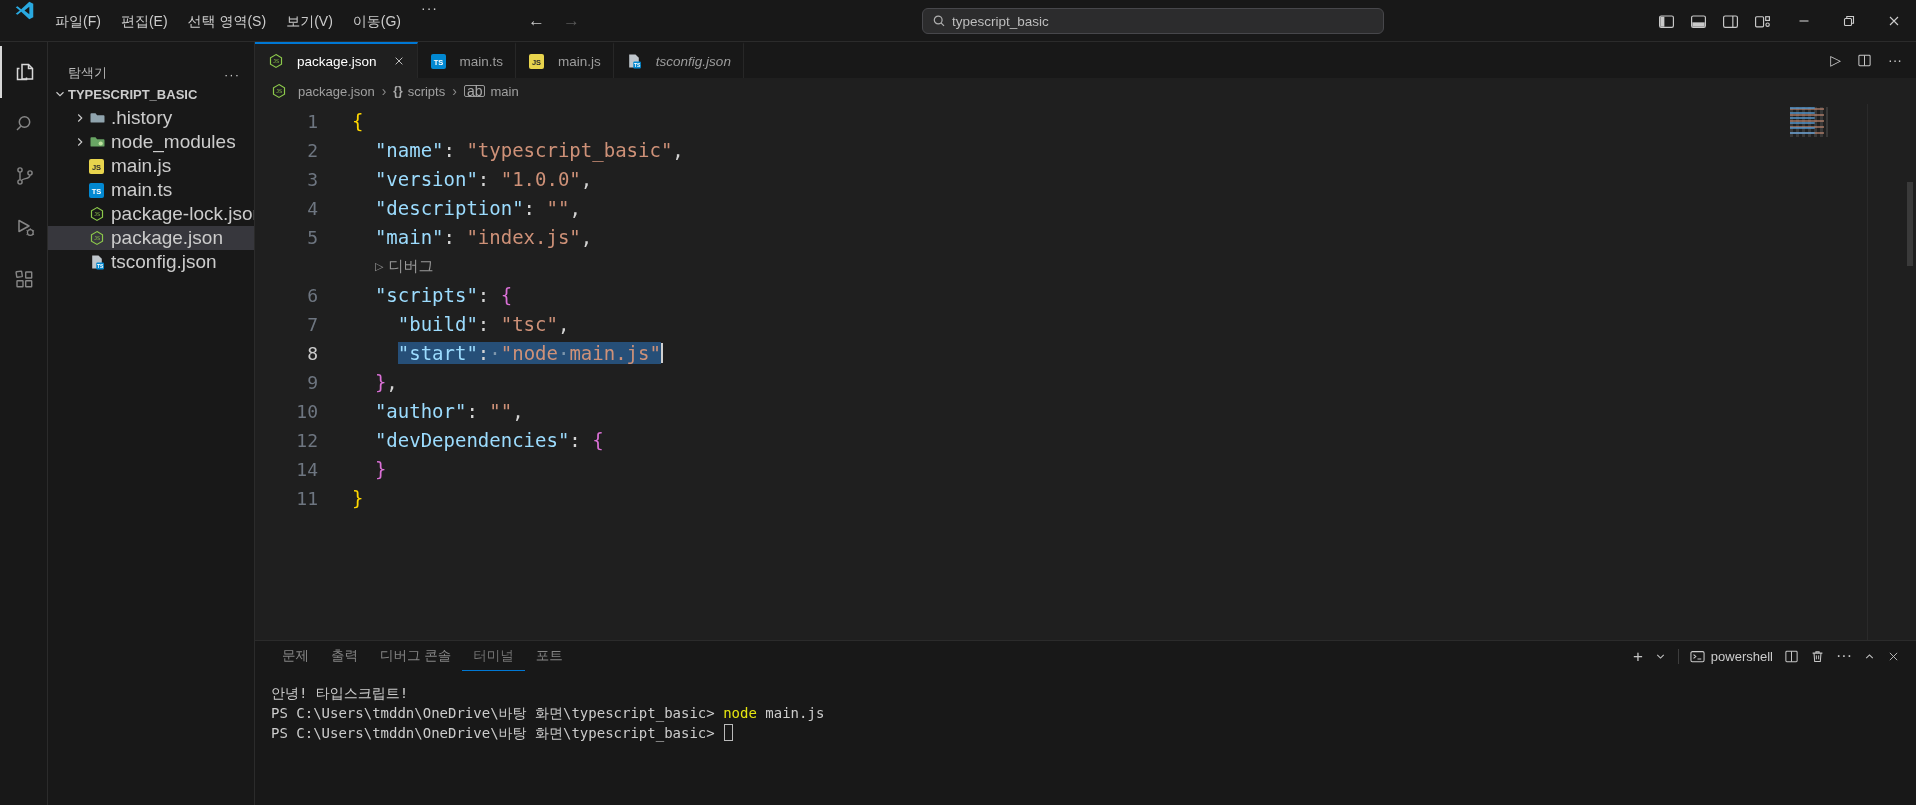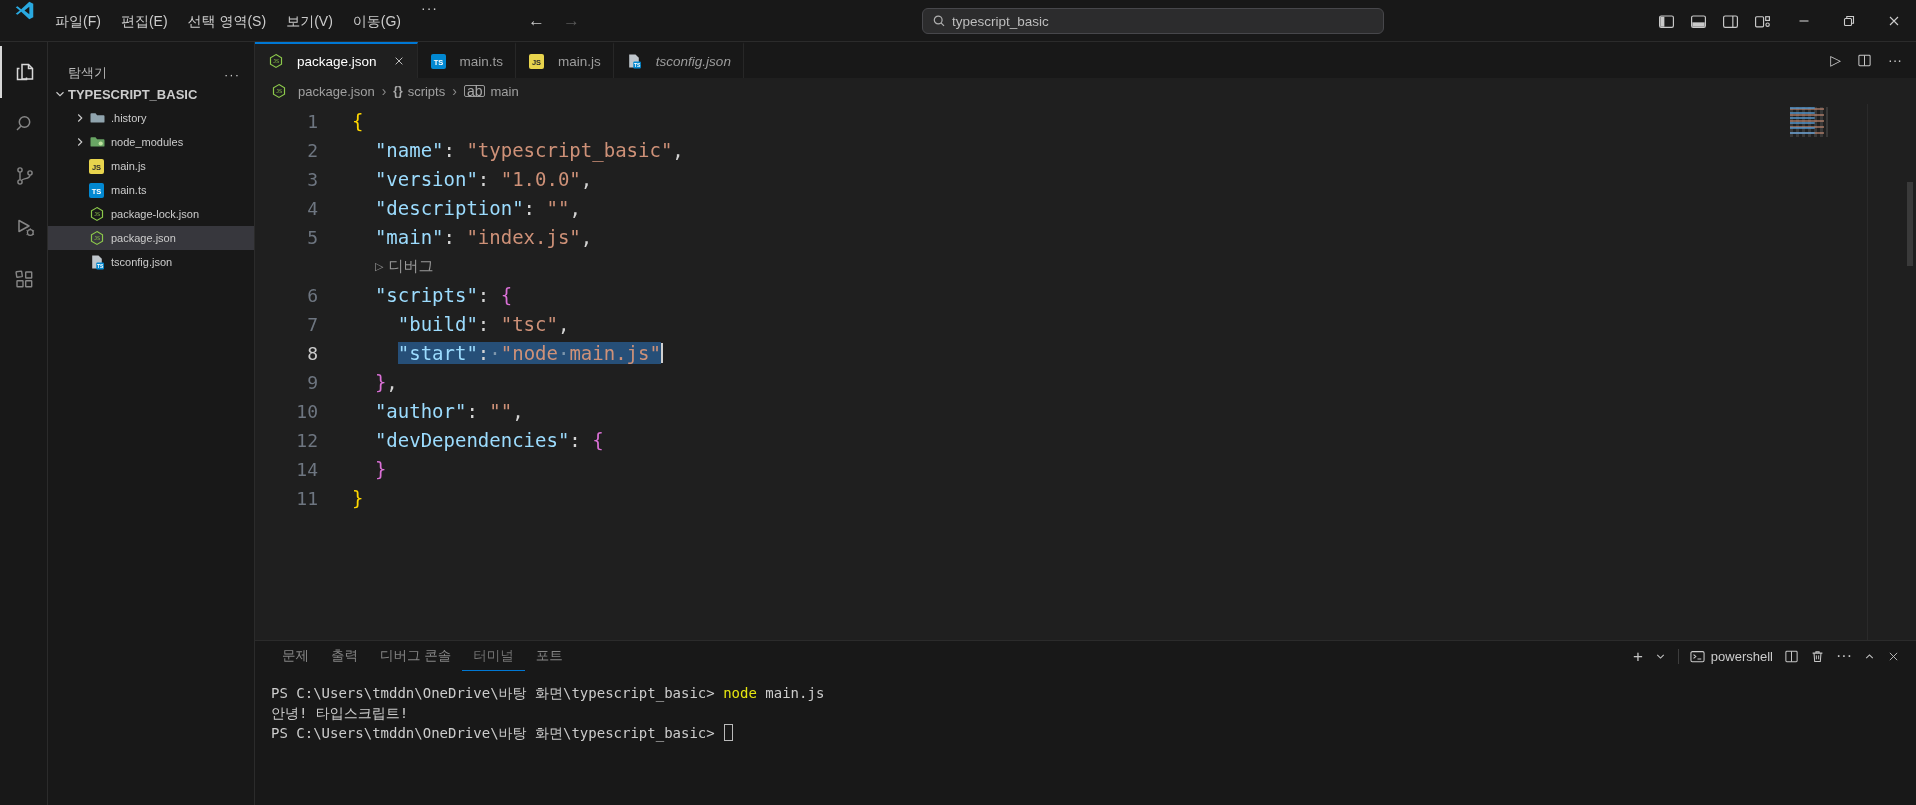--- a/index.html
+++ b/index.html
@@ -29,21 +29,21 @@
 
   .sidebar{width:207px;background:#181818;border-right:1px solid #2b2b2b;flex:none;font-size:14px;overflow:hidden}
   .sb-header{height:40px;display:flex;align-items:flex-end;padding:0 14px 0 20px;color:#b8b8b8;font-size:13px}
   .sb-title{flex:1}
   .sb-actions{color:#cccccc;letter-spacing:1px}
   .root-row{height:24px;display:flex;align-items:center;padding-left:4px;font-weight:700;font-size:13px;color:#cccccc}
   .tree-row{height:24px;display:flex;align-items:center;padding-left:24px;color:#cccccc;white-space:nowrap}
   .tree-row.selected{background:#37373d}
   .chev{width:16px;height:16px;display:inline-flex;align-items:center;justify-content:center;flex:none;color:#cfcfcf}
   .fic{width:17px;height:16px;display:inline-flex;align-items:center;justify-content:center;margin-right:6px;flex:none}
-  .tree-label{font-size:11px}
+  .tree-label{font-size:19px}
 
   .editor-col{flex:1;display:flex;flex-direction:column;min-width:0}
 
   
   .tabbar{height:36px;background:#181818;display:flex;align-items:stretch;position:relative;flex:none}
   .tab{display:flex;align-items:center;gap:7px;padding:0 12px;font-size:13.5px;color:#9d9d9d;background:#181818;border-right:1px solid #272727;border-top:2px solid transparent}
   .tab.active{background:#1f1f1f;color:#fff;border-top:2px solid #0078d4}
   .tab.italic .tab-label{font-style:italic}
   .tab-close{margin-left:9px;color:#d0d0d0;display:flex;align-items:center}
   .tab-actions{position:absolute;right:14px;top:0;height:36px;display:flex;align-items:center;gap:16px;color:#c5c5c5;font-size:14px}
@@ -462,19 +462,19 @@
               <path d="M4 10l4-4 4 4" fill="none" stroke="currentColor" stroke-width="1.3"></path>
             </svg>
         </span>
         <span>
           <svg width="13" height="13" viewBox="0 0 16 16">
               <path d="M3.5 3.5l9 9M12.5 3.5l-9 9" stroke="currentColor" stroke-width="1.1"></path>
             </svg>
         </span>
       </div>
       <div class="terminal" id="terminal">
+          <div class="tline"><span>안녕! 타입스크립트!</span></div>
           <div class="tline"><span>PS C:\Users\tmddn\OneDrive\바탕 화면\typescript_basic&gt; </span><span style="color: rgb(229, 229, 16);">node</span><span> main.js</span></div>
-          <div class="tline"><span>안녕! 타입스크립트!</span></div>
           <div class="tline"><span>PS C:\Users\tmddn\OneDrive\바탕 화면\typescript_basic&gt; </span><span class="hcursor"></span></div>
         </div>
     </div>
   </div>
 </div>
 
 </body></html>

